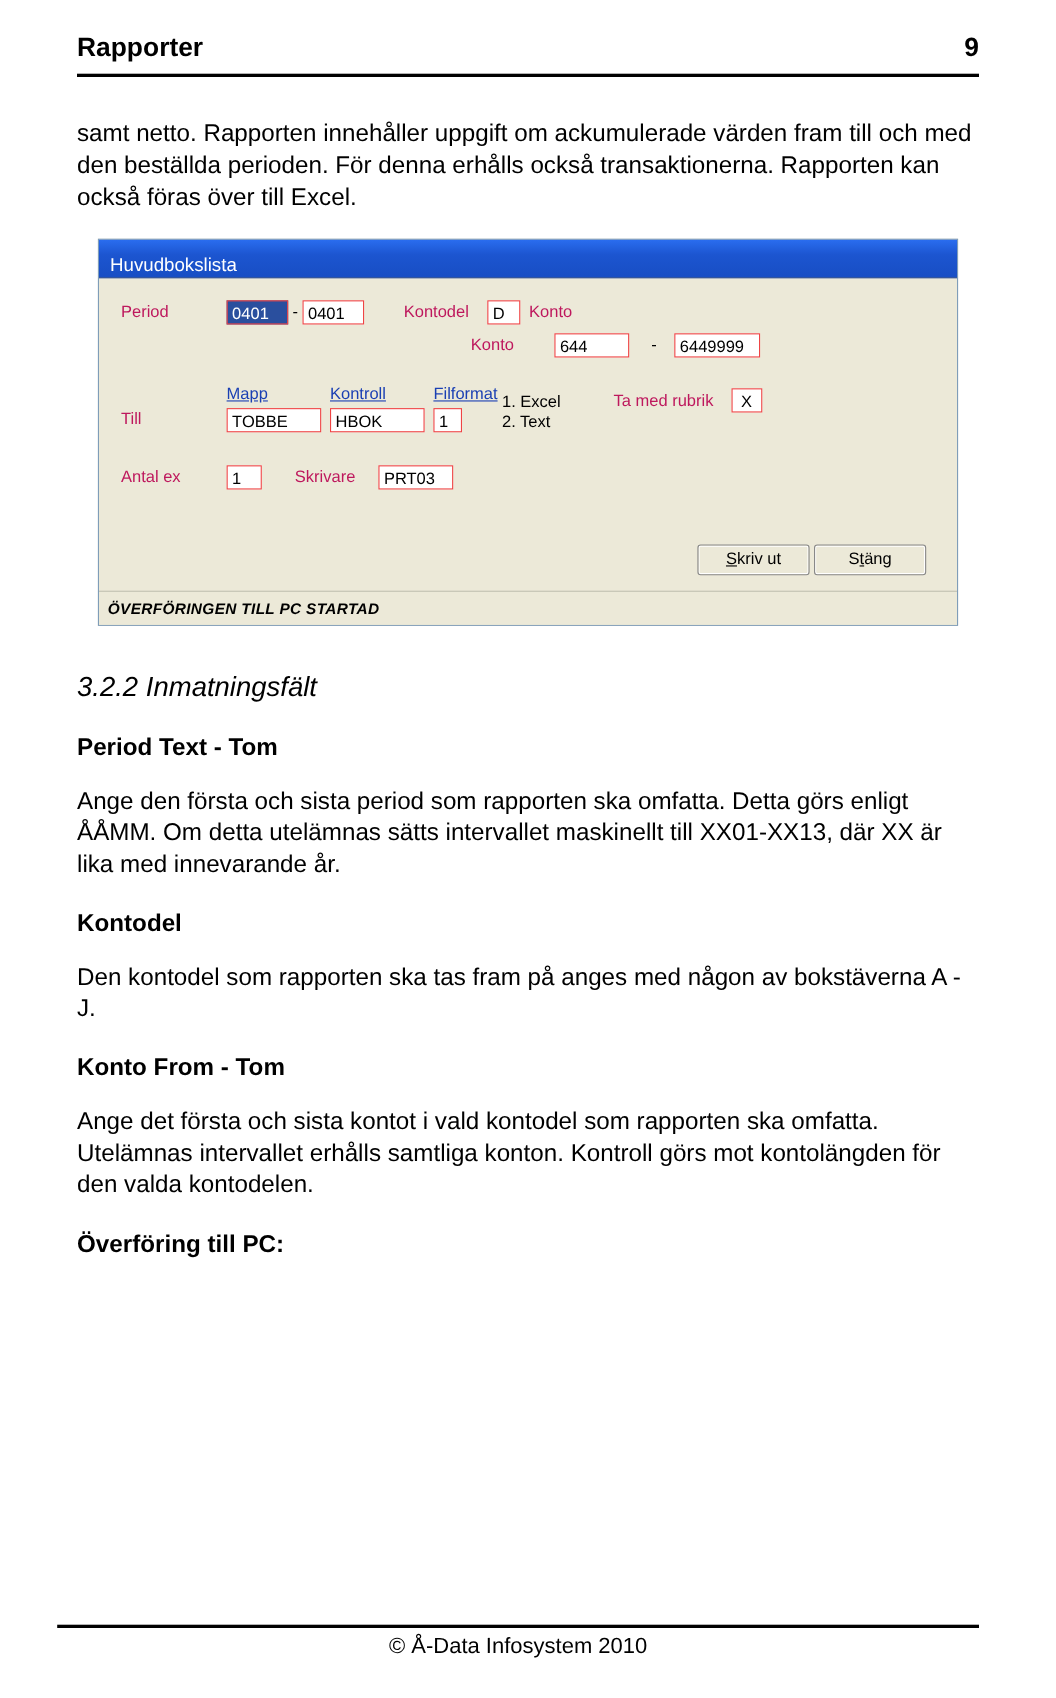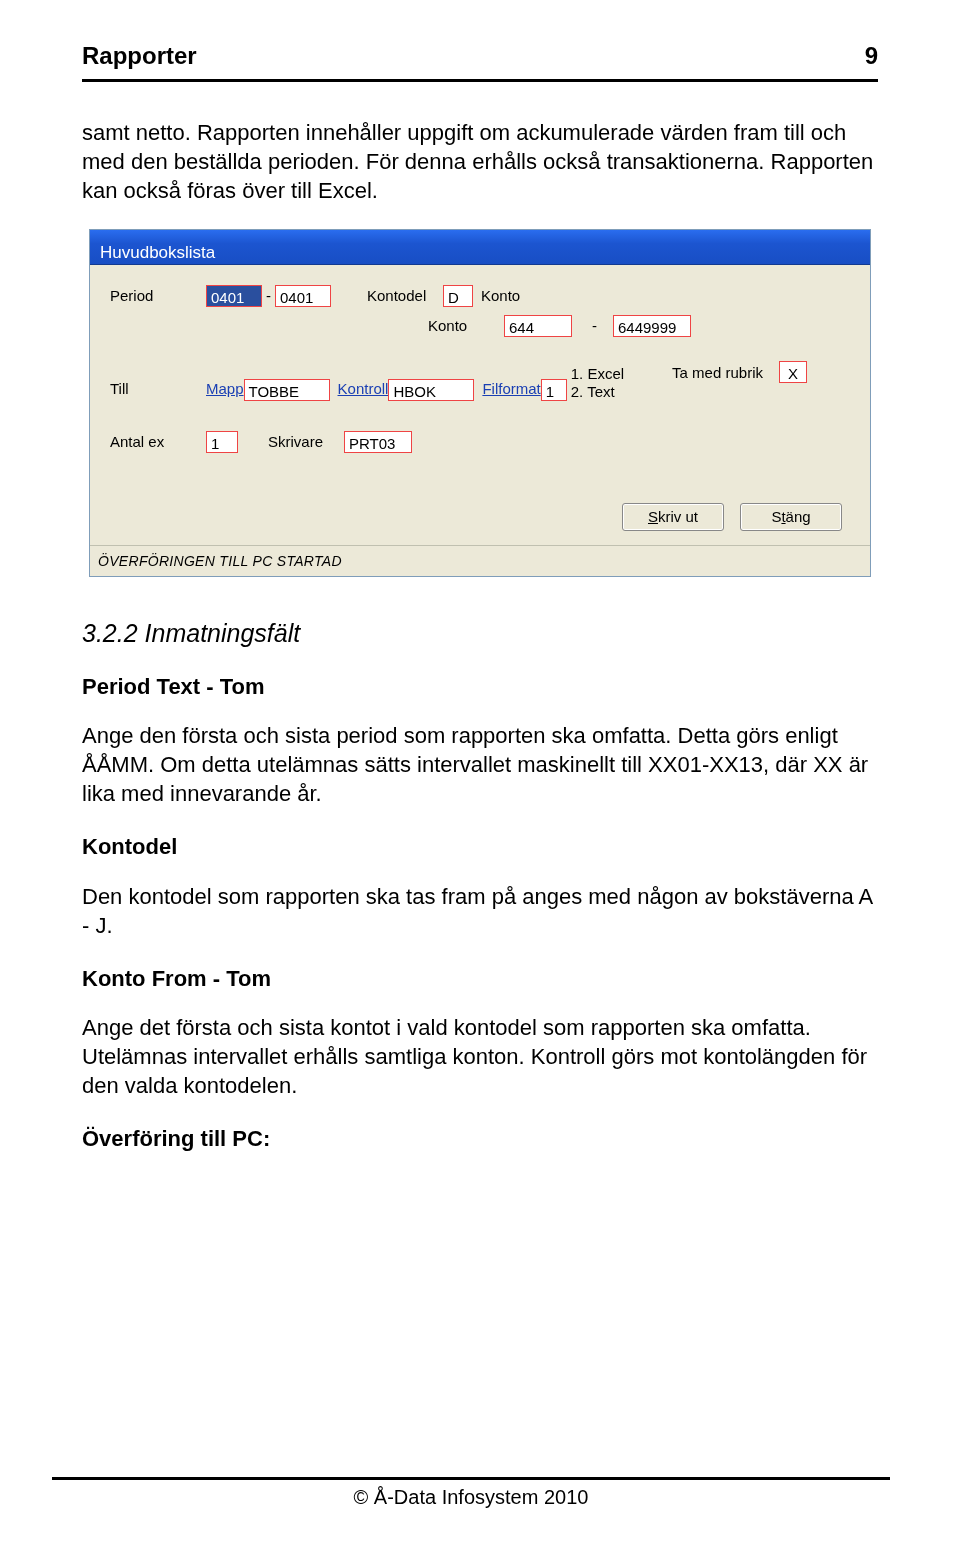--- a/index.html
+++ b/index.html
@@ -1,30 +1,30 @@
 <!DOCTYPE html>
 <html><head>
 <meta charset="utf-8">
 <style>
 body{margin:0;background:#fff;font-family:Arial,Helvetica,sans-serif;color:#000}
-.page{width:960px;margin:0 auto;padding:12px;min-height:1544px;position:relative;box-sizing:border-box}
+.page{width:960px;margin:0 auto;padding:0;min-height:1544px;position:relative;box-sizing:border-box}
 .hdr{display:flex;justify-content:space-between;align-items:baseline;padding:30px 70px 6px 70px;font-size:24px;font-weight:bold}
 .rule{height:3px;background:#000;margin:3px 70px 0 70px}
 .content{padding:36px 70px 0 70px;font-size:22px;line-height:1.32}
 .sec-num{font-style:italic;font-size:25px;margin:16px 0 22px}
 .heading{font-weight:bold;font-size:22px;margin:22px 0 20px}
 .para{margin:0 0 24px 0}
 
 
 .dlg{width:780px;margin:10px auto 40px;border:1px solid #7f9db9;background:#ece9d8;font-family:Tahoma,Arial,sans-serif;font-size:15px;color:#000}
 .titlebar{height:34px;background:linear-gradient(to bottom,#2a6def 0%,#1c55d0 40%,#184ec4 100%);color:#fff;font-size:17px;display:flex;align-items:flex-end;padding-left:10px;font-family:Tahoma,Arial;border-bottom:1px solid #123a90}
 .dlg-body{padding:20px 20px 4px 20px}
 
 .row{display:flex;align-items:center;margin-bottom:8px}
-.lbl{color:#000000;font-size:15px;margin-right:6px}
+.lbl{color:#be185d;font-size:15px;margin-right:6px}
 .link{color:#1a3fb3;text-decoration:underline;font-size:15px}
 .in{background:#fff;border:1px solid #ef4444;height:22px;padding:2px 4px;font-family:Tahoma,Arial;font-size:15px;box-sizing:border-box}
 .in.sel{background:#2a4f9e;color:#fff}
 .gap{display:inline-block}
 
 .row1 .c1{width:90px}
 .dash{padding:0 4px}
 .row1 .p1{width:56px}
 .row1 .p2{width:56px}
 .row1 .sp1{width:36px}
@@ -33,41 +33,41 @@
 .row1 .k1{width:56px}
 
 .row1b{margin-top:6px;margin-left:0}
 .row1b .indent{width:318px}
 .row1b .klbl{width:70px}
 .row1b .kfrom{width:68px;margin-right:16px}
 .row1b .kto{width:78px}
 
 .row2{margin-top:24px}
 .row2 .till{width:90px}
-.col{display:flex;flex-direction:row}
+.col{display:flex;flex-direction:column}
 .colhdr{margin-bottom:2px}
 .row2 .mapp{width:86px}
 .row2 .filn{width:86px}
 .row2 .ffw{width:26px}
 
 .ffmt{margin-left:4px}
 .ffmt div{font-size:15px;line-height:18px}
 
 .rubr{margin-left:48px;display:flex;align-items:flex-end}
 .rubr .rb{width:28px;margin-left:10px}
 
 .row3{margin-top:30px}
 .row3 .ael{width:90px}
 .row3 .ae{width:32px;margin-right:30px}
 .row3 .skl{width:70px}
 .row3 .sk{width:68px}
 
-.btnrow{display:flex;justify-content:flex-end;gap:16px;margin:50px 8px 10px 0}
+.btnrow{display:flex;justify-content:flex-end;gap:4px;margin:50px 8px 10px 0}
 .btn{background:#ece9d8;border:1px solid #888;border-radius:3px;padding:3px 0;width:100px;font-family:Tahoma,Arial;font-size:15px;text-align:center;box-shadow:inset 0 0 0 1px #fff;cursor:pointer}
-.status{background:#ece9d8;border-top:1px solid #c0c0b0;padding:6px 8px;font-size:14px;font-weight:normal;font-style:italic;letter-spacing:0.3px}
+.status{background:#ece9d8;border-top:1px solid #c0c0b0;padding:6px 8px;font-size:14px;font-weight:bold;font-style:italic;letter-spacing:0.3px}
 
 .footer{position:absolute;bottom:35px;left:52px;right:70px}
 .frule{height:3px;background:#000;margin-bottom:6px}
 .fcap{text-align:center;font-size:20px}
 </style>
 </head>
 <body>
 
 <div class="page">
   <div class="hdr">

